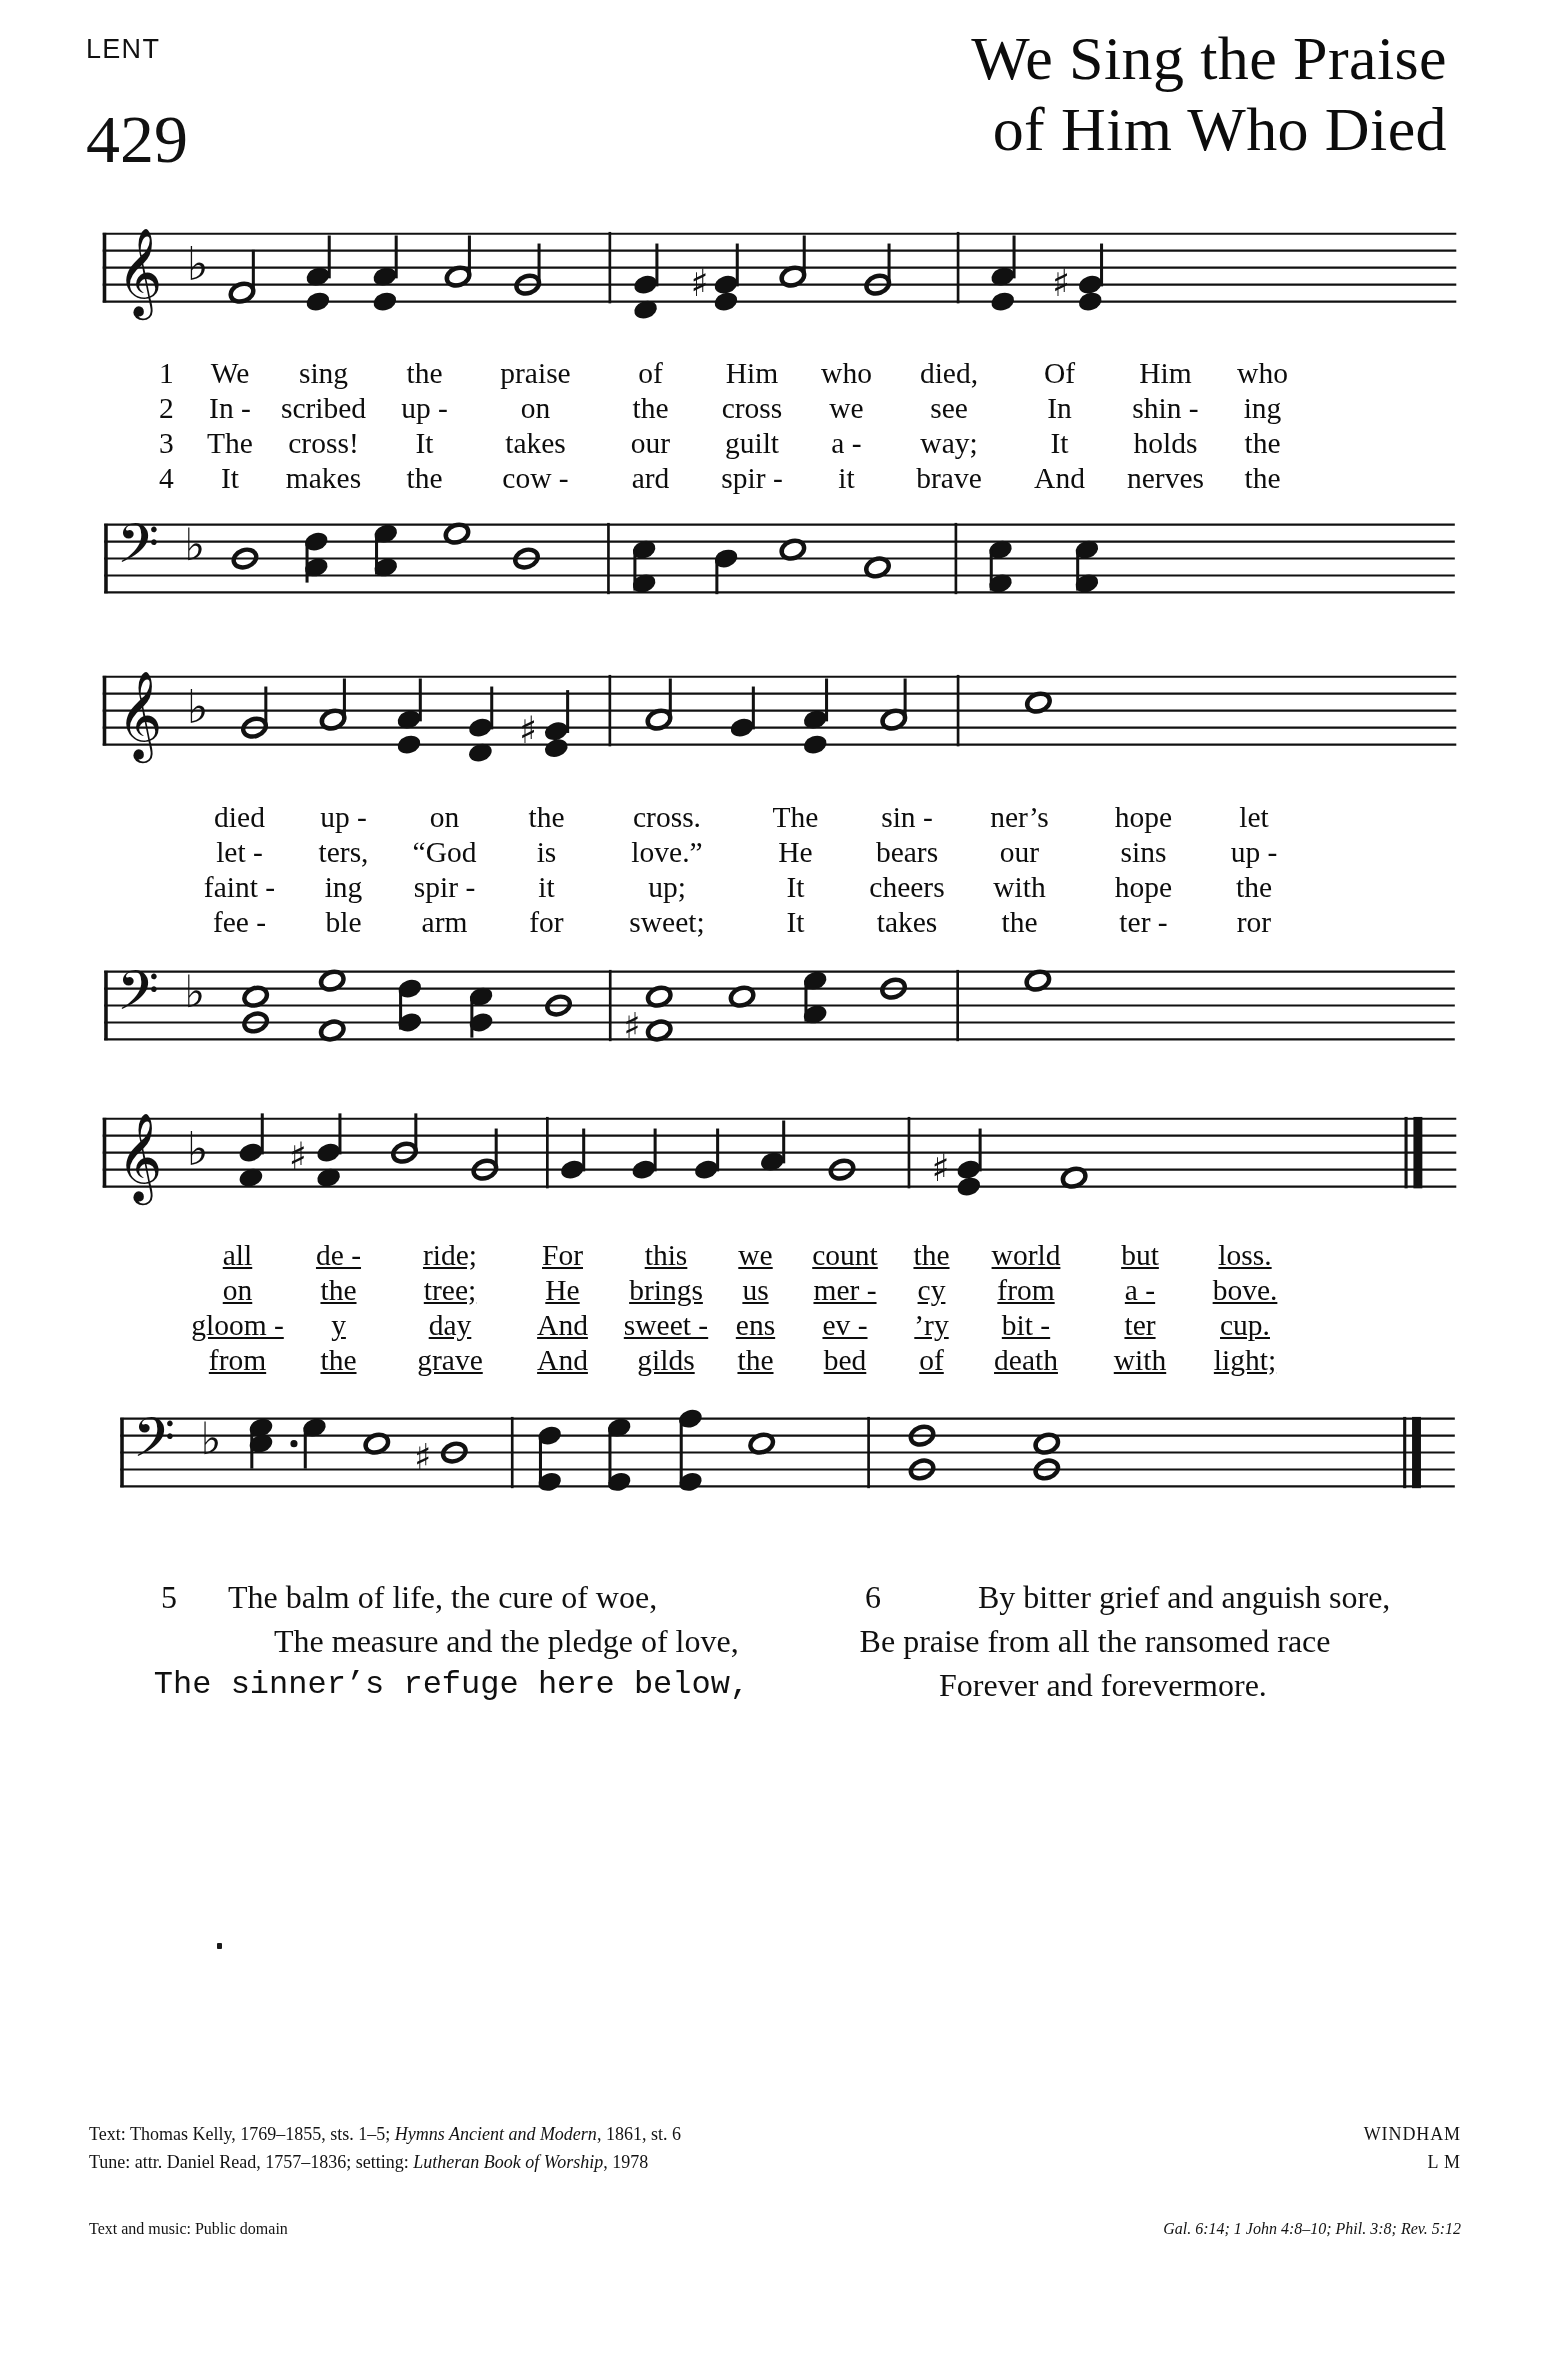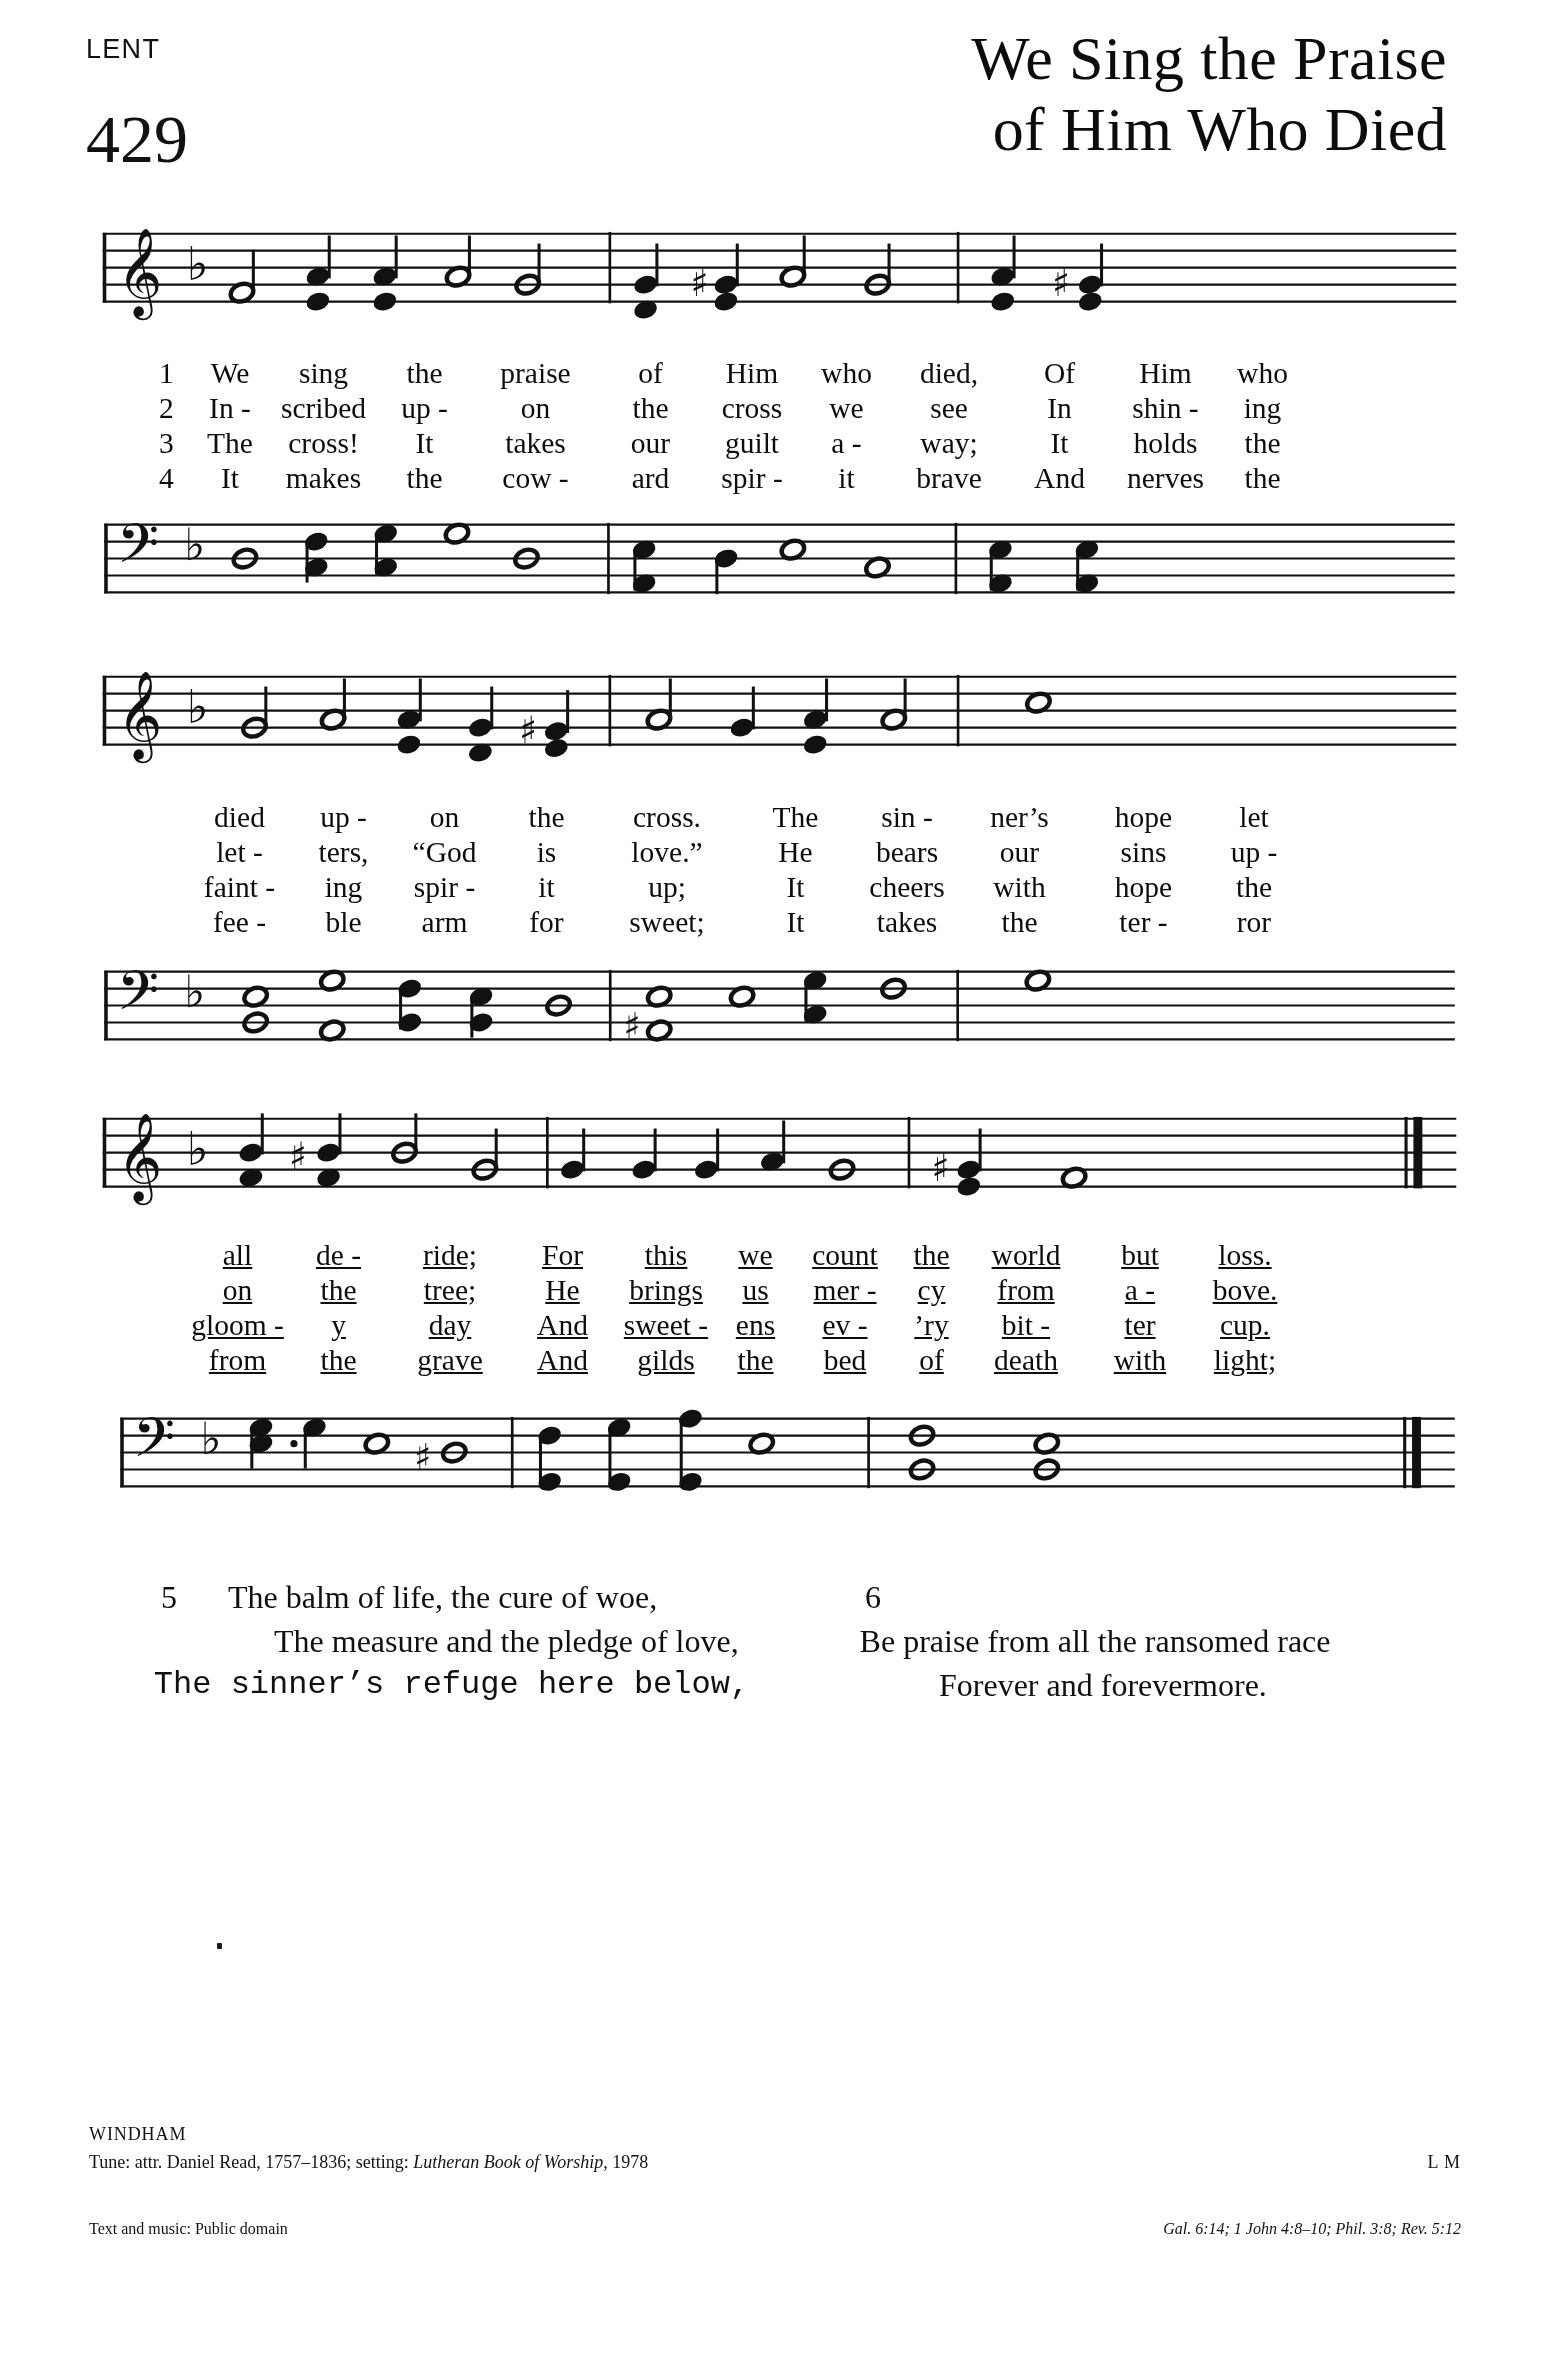--- a/index.html
+++ b/index.html
@@ -615,33 +615,37 @@
       </div>
       <div style="margin-left:0;font-family:Liberation Mono, monospace;">
         <span class="sl" style="margin-left:-7.2px">The sinner’s refuge here below,</span>
       </div>
     </div>
 
     <div class="stanza right">
       <div class="stanza-row">
         <span class="stanza-num">6</span>
         <span class="stanza-lines">
+          <span class="sl indent">By bitter grief and anguish sore,</span>
         </span>
       </div>
       <div>
         <span class="sl" style="margin-left:-5.4px">Be praise from all the ransomed race</span>
         <span class="sl indent">Forever and forevermore.</span>
       </div>
     </div>
   </div>
 
   <div class="dot-artifact"></div>
 
   <div class="footer">
     <div class="foot-row">
+      <span>
+        <span>Text: Thomas Kelly, 1769–1855, sts. 1–5; </span><span class="ital">Hymns Ancient and Modern</span><span>, 1861, st. 6</span>
+      </span>
       <span class="right tune-name">WINDHAM</span>
     </div>
     <div class="foot-row">
       <span>
         <span>Tune: attr. Daniel Read, 1757–1836; setting: </span><span class="ital">Lutheran Book of Worship</span><span>, 1978</span>
       </span>
       <span class="right tune-name">L M</span>
     </div>
     <div class="foot-row small">
       <span>Text and music: Public domain</span>

